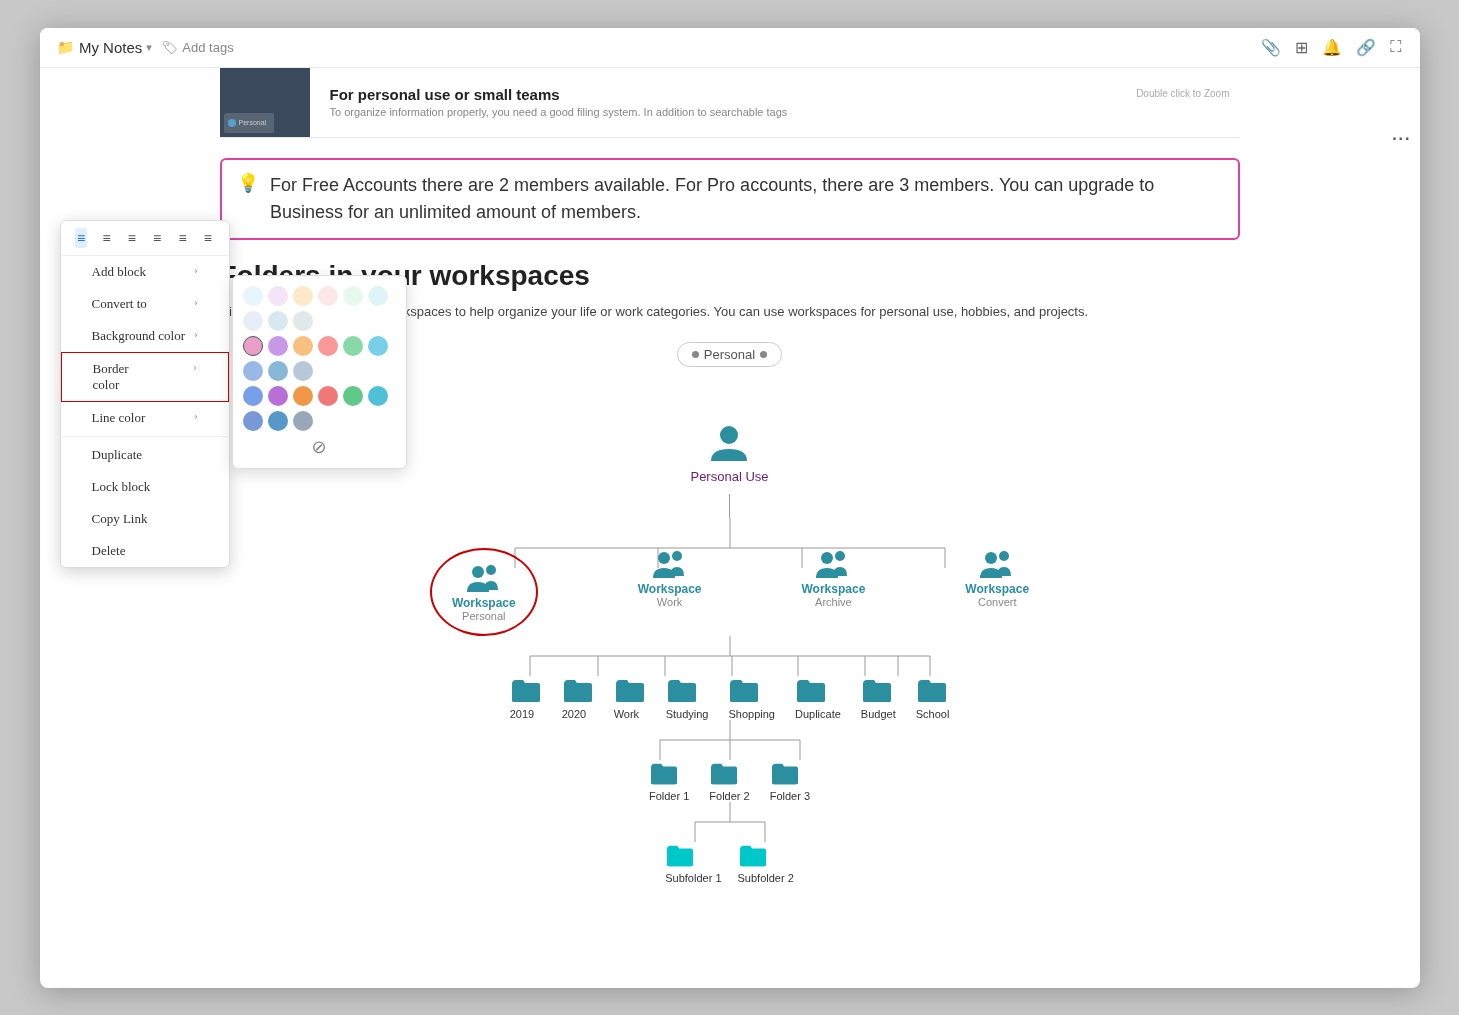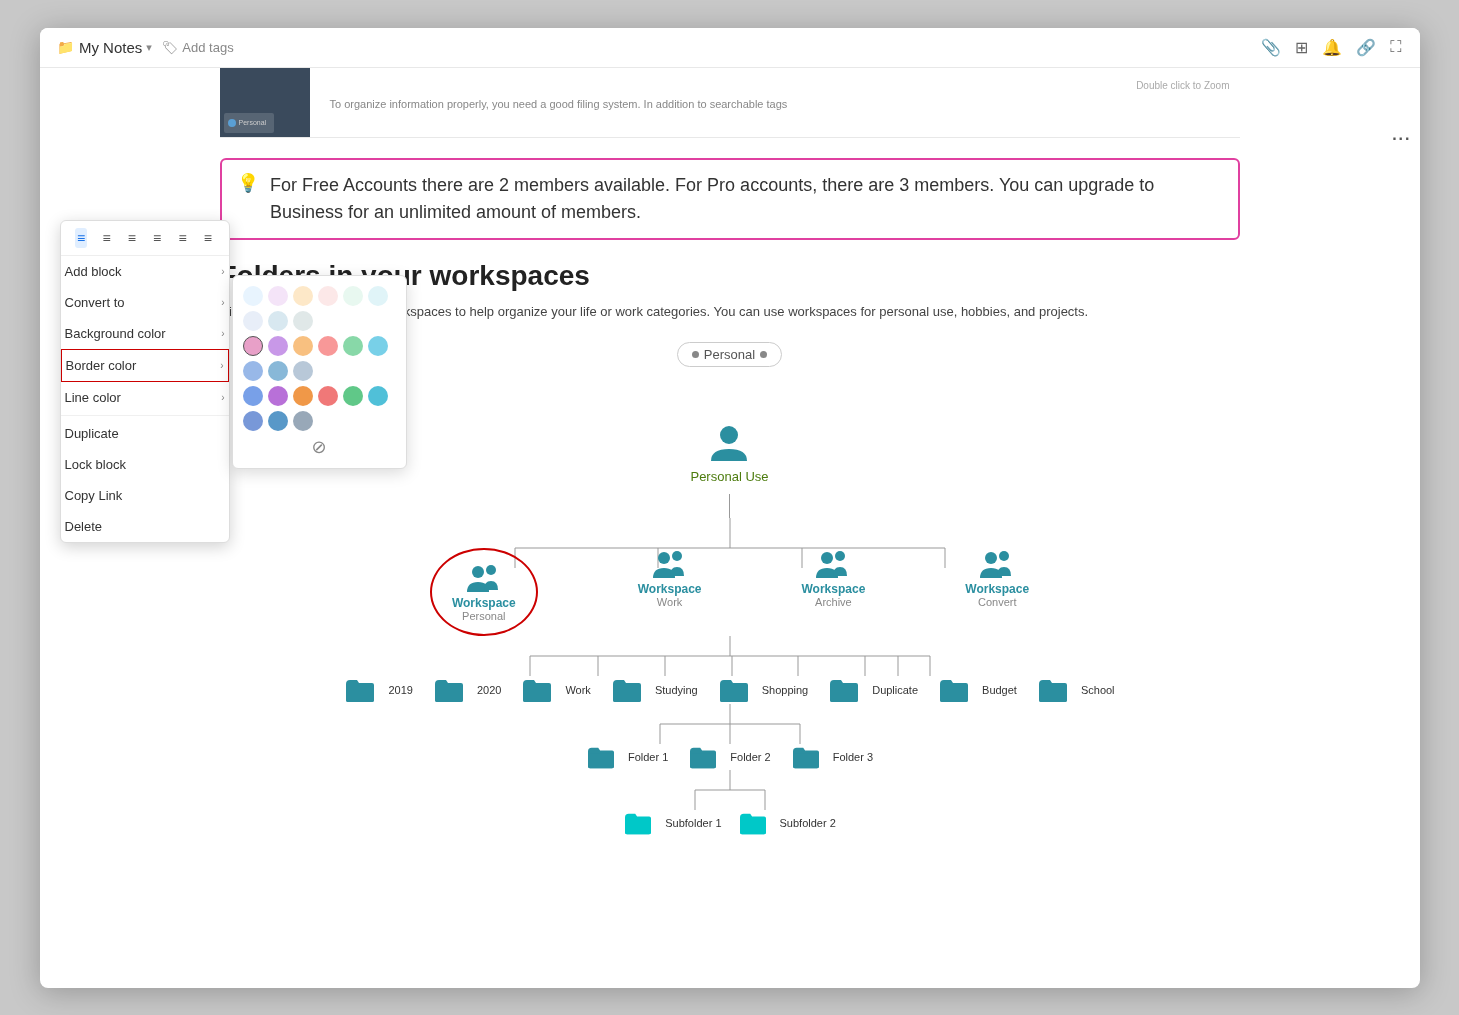--- a/index.html
+++ b/index.html
@@ -105,21 +105,21 @@
       padding: 8px 20px;
       display: flex;
       flex-direction: column;
       justify-content: center;
     }
     .preview-label {
       font-size: 10px;
       color: #aaa;
       text-align: center;
       position: absolute;
-      top: 12px;
+      top: 20px;
       right: 10px;
     }
     .preview-title {
       font-size: 15px;
       font-weight: 600;
       color: #222;
     }
     .preview-subtitle {
       font-size: 11px;
       color: #888;
@@ -174,35 +174,35 @@
     }
     .personal-pill .dot { width: 7px; height: 7px; border-radius: 50%; background: #888; }
     .diagram-person {
       display: flex;
       flex-direction: column;
       align-items: center;
       margin-bottom: 10px;
     }
     .person-label {
       font-size: 13px;
-      color: #4d7c0f;
+      color: #701a75;
       margin-top: 4px;
     }
 
     
     .v-line {
       width: 1px;
       height: 24px;
       background: #999;
     }
     .folder-item {
       display: flex;
-      flex-direction: row;
-      align-items: center;
-      gap: 12px;
+      flex-direction: column;
+      align-items: flex-start;
+      gap: 4px;
     }
     .folder-item .f-label {
       font-size: 11px;
       color: #333;
     }
 
     
     .context-menu {
       position: absolute;
       top: 82px;
@@ -224,26 +224,27 @@
     .align-bar .align-btn {
       font-size: 14px;
       color: #555;
       cursor: pointer;
       padding: 2px;
       border-radius: 3px;
     }
     .align-bar .align-btn.active { background: #e0eeff; color: #1a73e8; }
     .menu-item {
       display: flex;
-      align-items: center;
+      align-items: flex-start;
       justify-content: space-between;
-      padding: 8px 4px;
+      padding: 8px 31px;
       font-size: 13px;
       color: #333;
       cursor: pointer;
+      font-family: Liberation Serif, serif;
     }
     .menu-item.highlighted {
       background: #fff;
       border: 1.5px solid #cc0000;
       gap: 36px;
     }
     .menu-item .chevron-r { font-size: 10px; color: #888; }
     .menu-divider { height: 1px; background: #f0f0f0; margin: 2px 0; }
 
     
@@ -323,20 +324,21 @@
 
     <div class="preview-banner">
       <div class="preview-thumb">
         <div class="preview-thumb-inner">
           <div class="preview-dot"></div>
           <div style="font-size:7px;color:#ccc;">Personal</div>
         </div>
       </div>
       <div class="preview-text-area">
         <div class="preview-label">Double click to Zoom</div>
+        <div class="preview-title">For personal use or small teams</div>
         <div class="preview-subtitle">To organize information properly, you need a good filing system. In addition to searchable tags</div>
       </div>
     </div>
 
     <div class="content-area" style="position:relative;">
 
       <div style="position:absolute; top:12px; left:-20px; color:#cc0000; font-size:20px; transform:rotate(140deg);">➜</div>
 
       <div style="position:absolute; top:-12px; right:8px; font-size:16px; color:#555; cursor:pointer; font-weight:bold; letter-spacing:2px;">
         <span>...</span>

